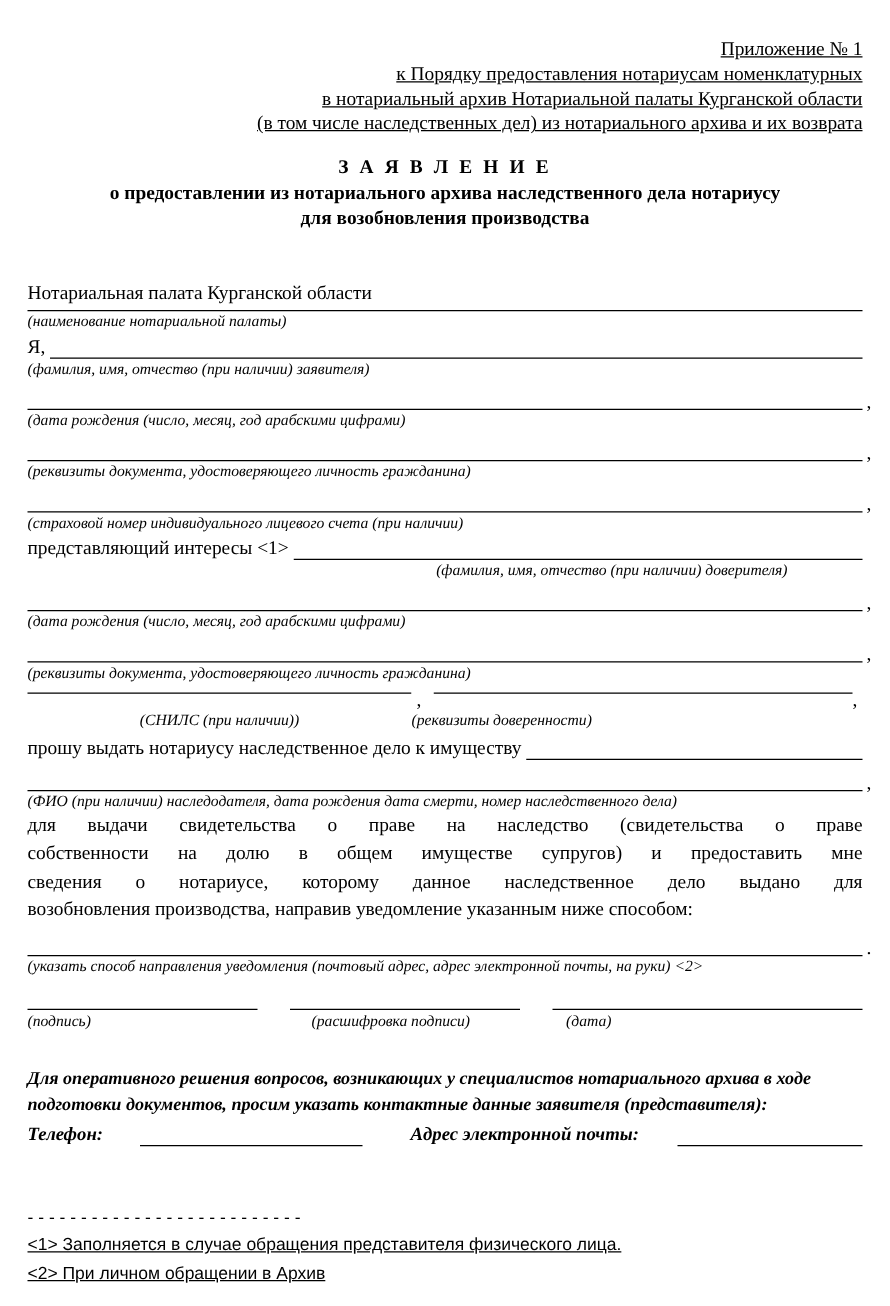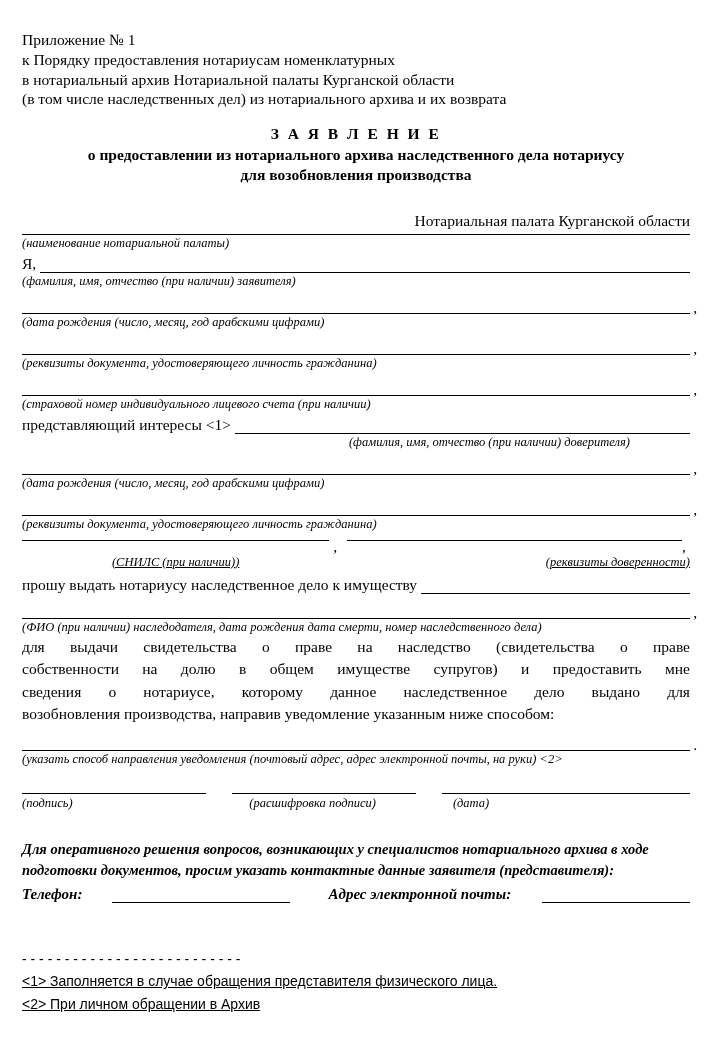--- a/index.html
+++ b/index.html
@@ -16,45 +16,46 @@
     overflow: hidden;
   }
   .page {
     position: relative;
     width: 712px;
     height: 1045px;
     box-sizing: border-box;
     padding: 30px 22px 10px 22px;
   }
   .hdr {
-    text-align: left;
+    text-align: right;
     font-size: 15.5px;
     line-height: 1.28;
     margin: 0;
+    text-decoration: underline;
   }
   .hdr-line { display: block; }
   .title {
     text-align: center;
     font-weight: bold;
     font-size: 15.5px;
     margin-top: 16px;
     letter-spacing: 2.5px;
   }
   .subtitle {
     text-align: center;
     font-weight: bold;
     font-size: 15.5px;
     line-height: 1.3;
     margin-top: 2px;
   }
   .subtitle .l { display: block; }
 
   .org-row {
-    margin-top: 26px;
-    text-align: right;
+    margin-top: 40px;
+    text-align: left;
     font-size: 15.5px;
   }
   .cap {
     text-align: left;
     font-style: italic;
     font-size: 12.5px;
     margin-top: 1px;
   }
   .cap-left {
     text-align: left;
@@ -231,23 +232,23 @@
   <div class="two-col">
     <div class="c1">
       <div class="rule" style="margin-top:0;"></div>
     </div>
     <div style="width:14px; font-size:15.5px; line-height:14px; align-self:flex-end; padding-left:4px;">,</div>
     <div class="c2">
       <div class="rule" style="margin-top:0; position:relative;"></div>
     </div>
     <div style="width:8px; font-size:15.5px; line-height:14px; align-self:flex-end;">,</div>
   </div>
-  <div style="display:flex;text-decoration:underline;">
+  <div style="display:flex;">
     <div style="width:46%; text-align:center;" class="cap">(СНИЛС (при наличии))</div>
-    <div style="flex:1; text-align:right;" class="cap">(реквизиты доверенности)</div>
+    <div style="flex:1; text-align:left;" class="cap">(реквизиты доверенности)</div>
   </div>
 
   <div class="fieldline" style="margin-top:6px;">
     <span class="lbl">прошу выдать нотариусу наследственное дело к имуществу</span>
     <span class="fill"></span>
   </div>
 
   <div class="blockline withcomma">
       <span class="comma">,</span>
     </div>

